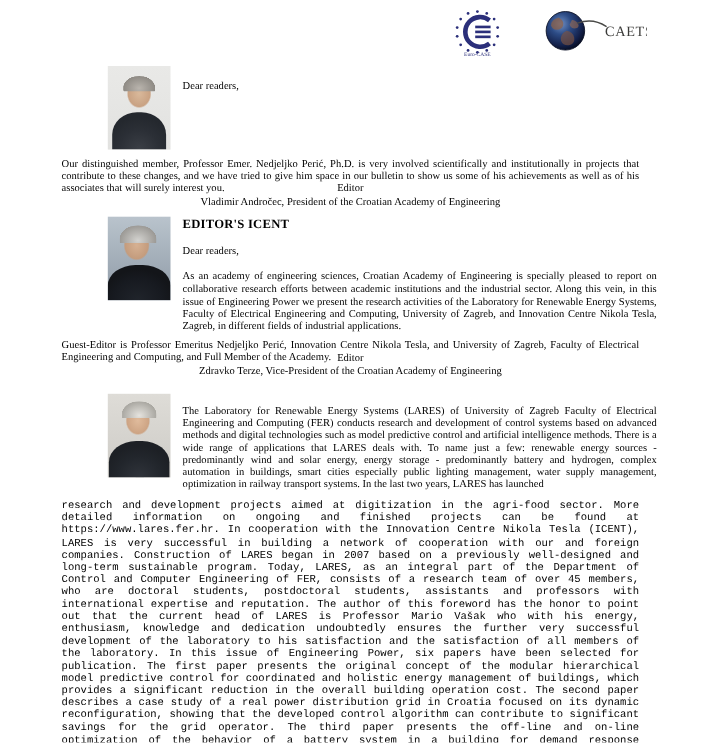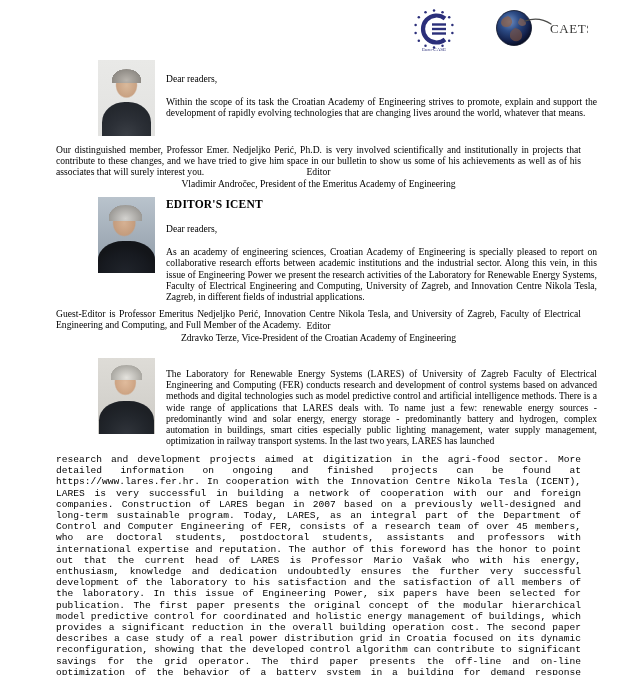--- a/index.html
+++ b/index.html
@@ -250,31 +250,30 @@
 
     <div class="photo portrait-a" style="left:98px; top:0;">
       <div class="inner">
         <div class="hair"></div>
         <div class="shirt"></div>
       </div>
     </div>
 
     <div class="body-col" style="left:166px; top:1px; width:431px;">
       <p style="text-align:left;">Dear readers,</p>
-      <p>Within the scope of its task the Croatian Academy of Engineering strives to promote, explain and support the development of rapidly evolving technologies that are changing lives around the world, whatever that means.</p>
     </div>
   </div>
 
   <div class="full-wide" style="top:128px;">
     <p>Our distinguished member, Professor Emer. Nedjeljko Perić, Ph.D. is very involved scientifically and institutionally in projects that contribute to these changes, and we have tried to give him space in our bulletin to show us some of his achievements as well as of his associates that will surely interest you.</p>
   </div>
 
   <div class="signature" style="top:166px;">
     <span class="line">Editor</span>
-    <span class="line">Vladimir Andročec, President of the Emeritus Academy of Engineering</span>
+    <span class="line">Vladimir Andročec, President of the Croatian Academy of Engineering</span>
   </div>
 
   <div class="section" style="top:197px;">
 
     <div class="photo portrait-b" style="left:98px; top:0;">
       <div class="inner">
         <div class="hair"></div>
       </div>
     </div>
 

